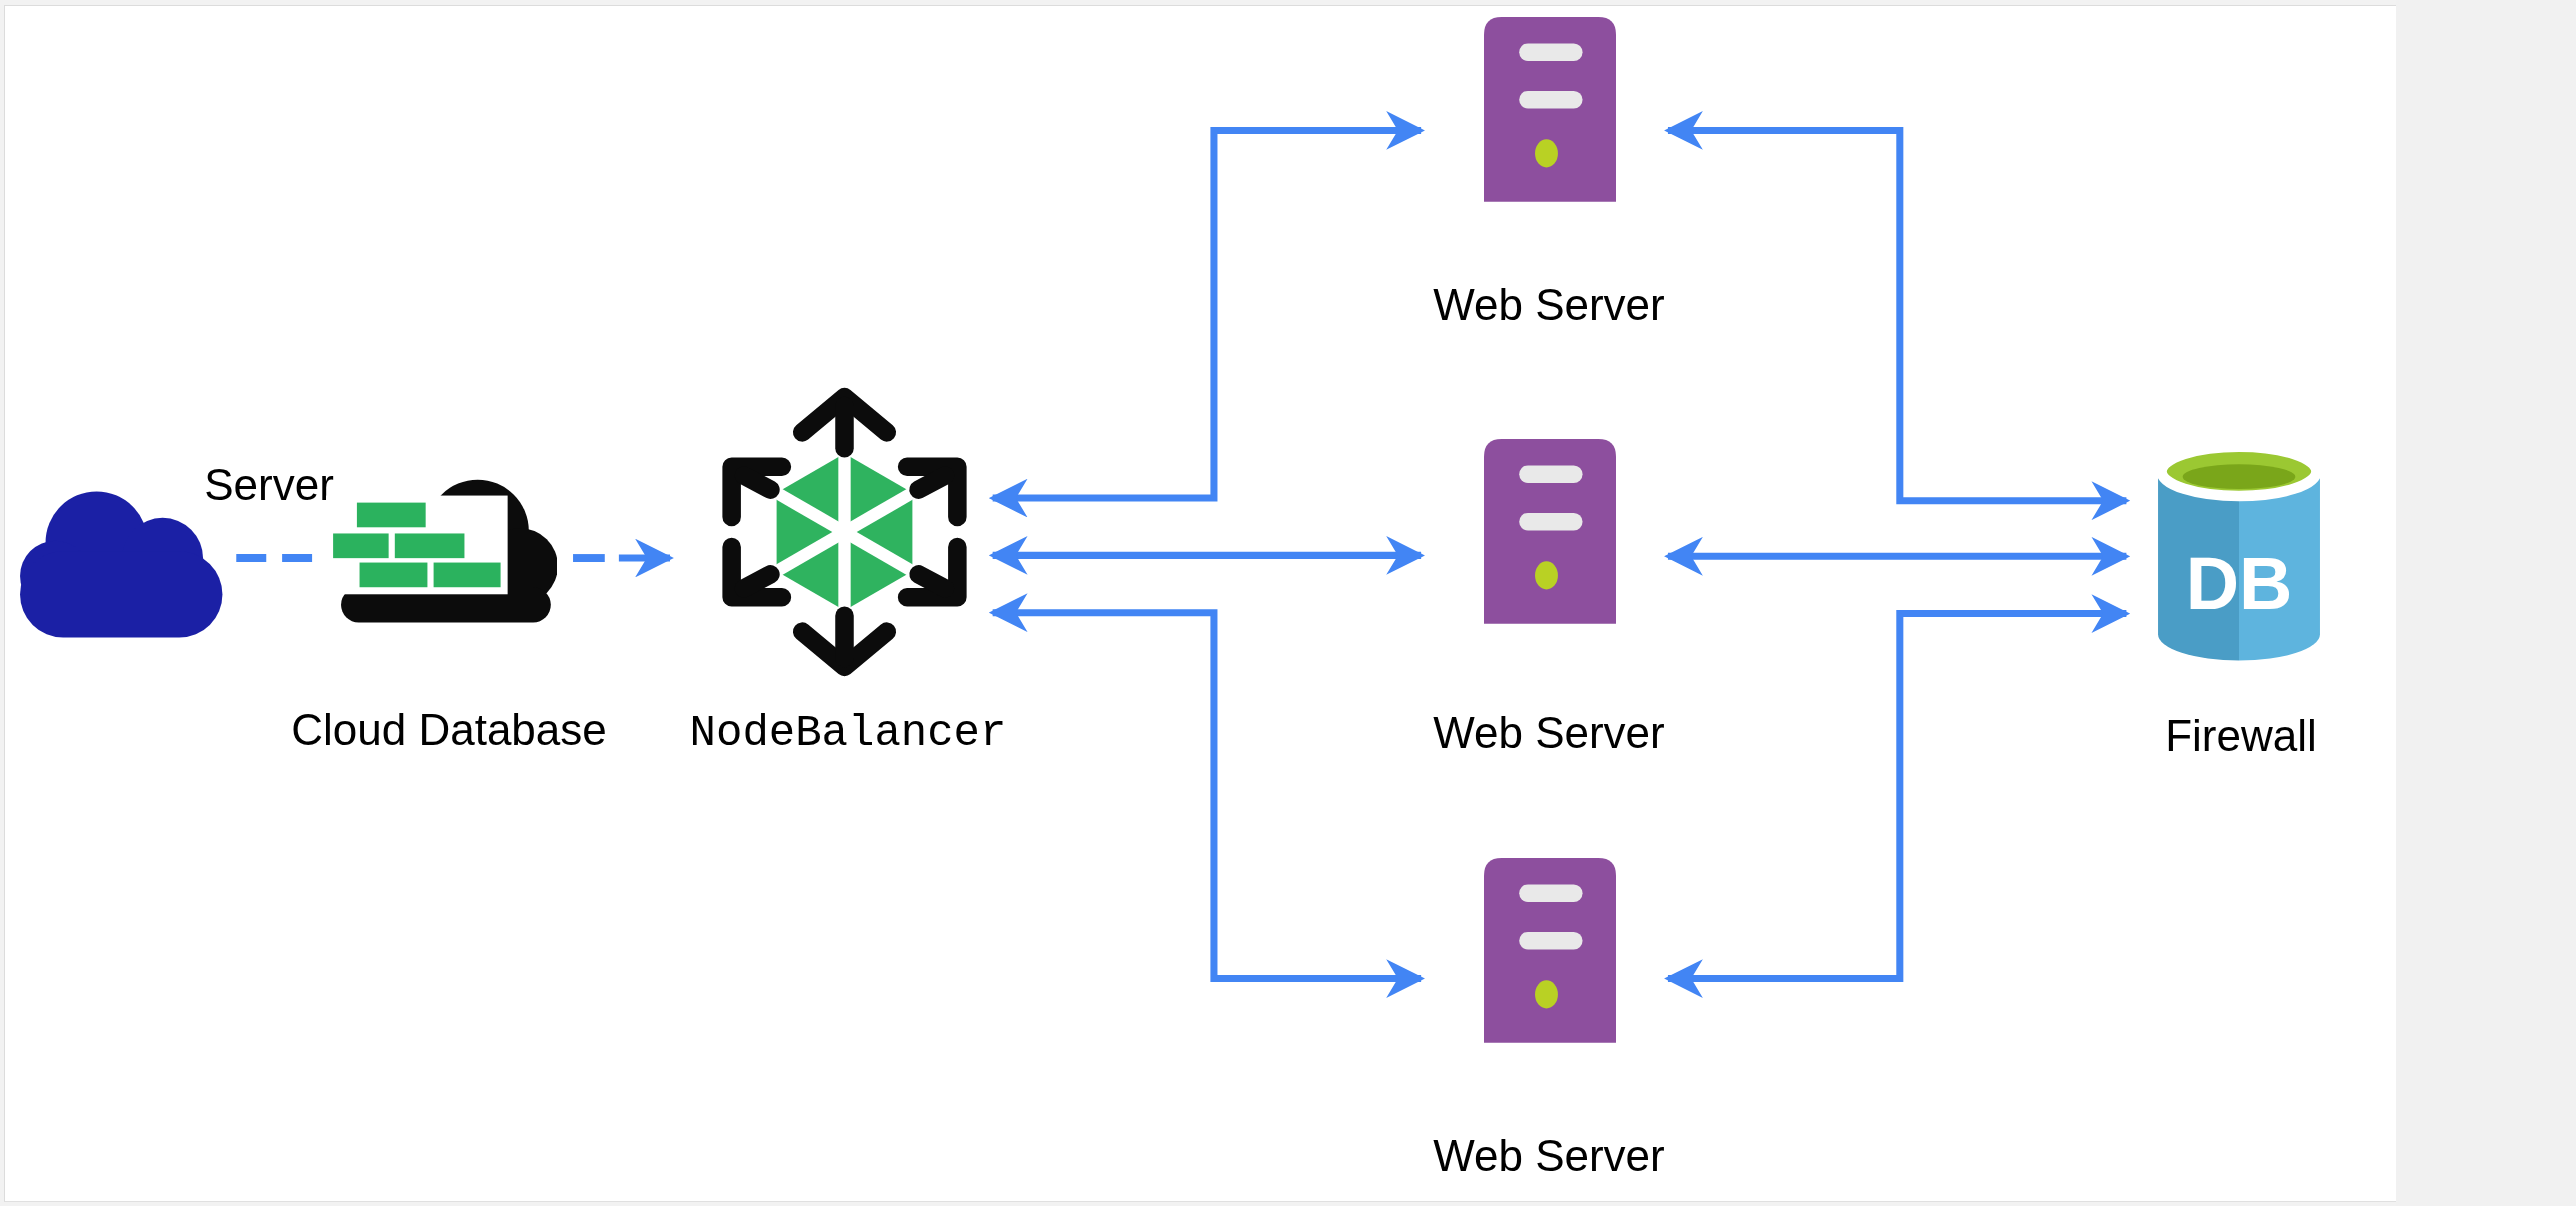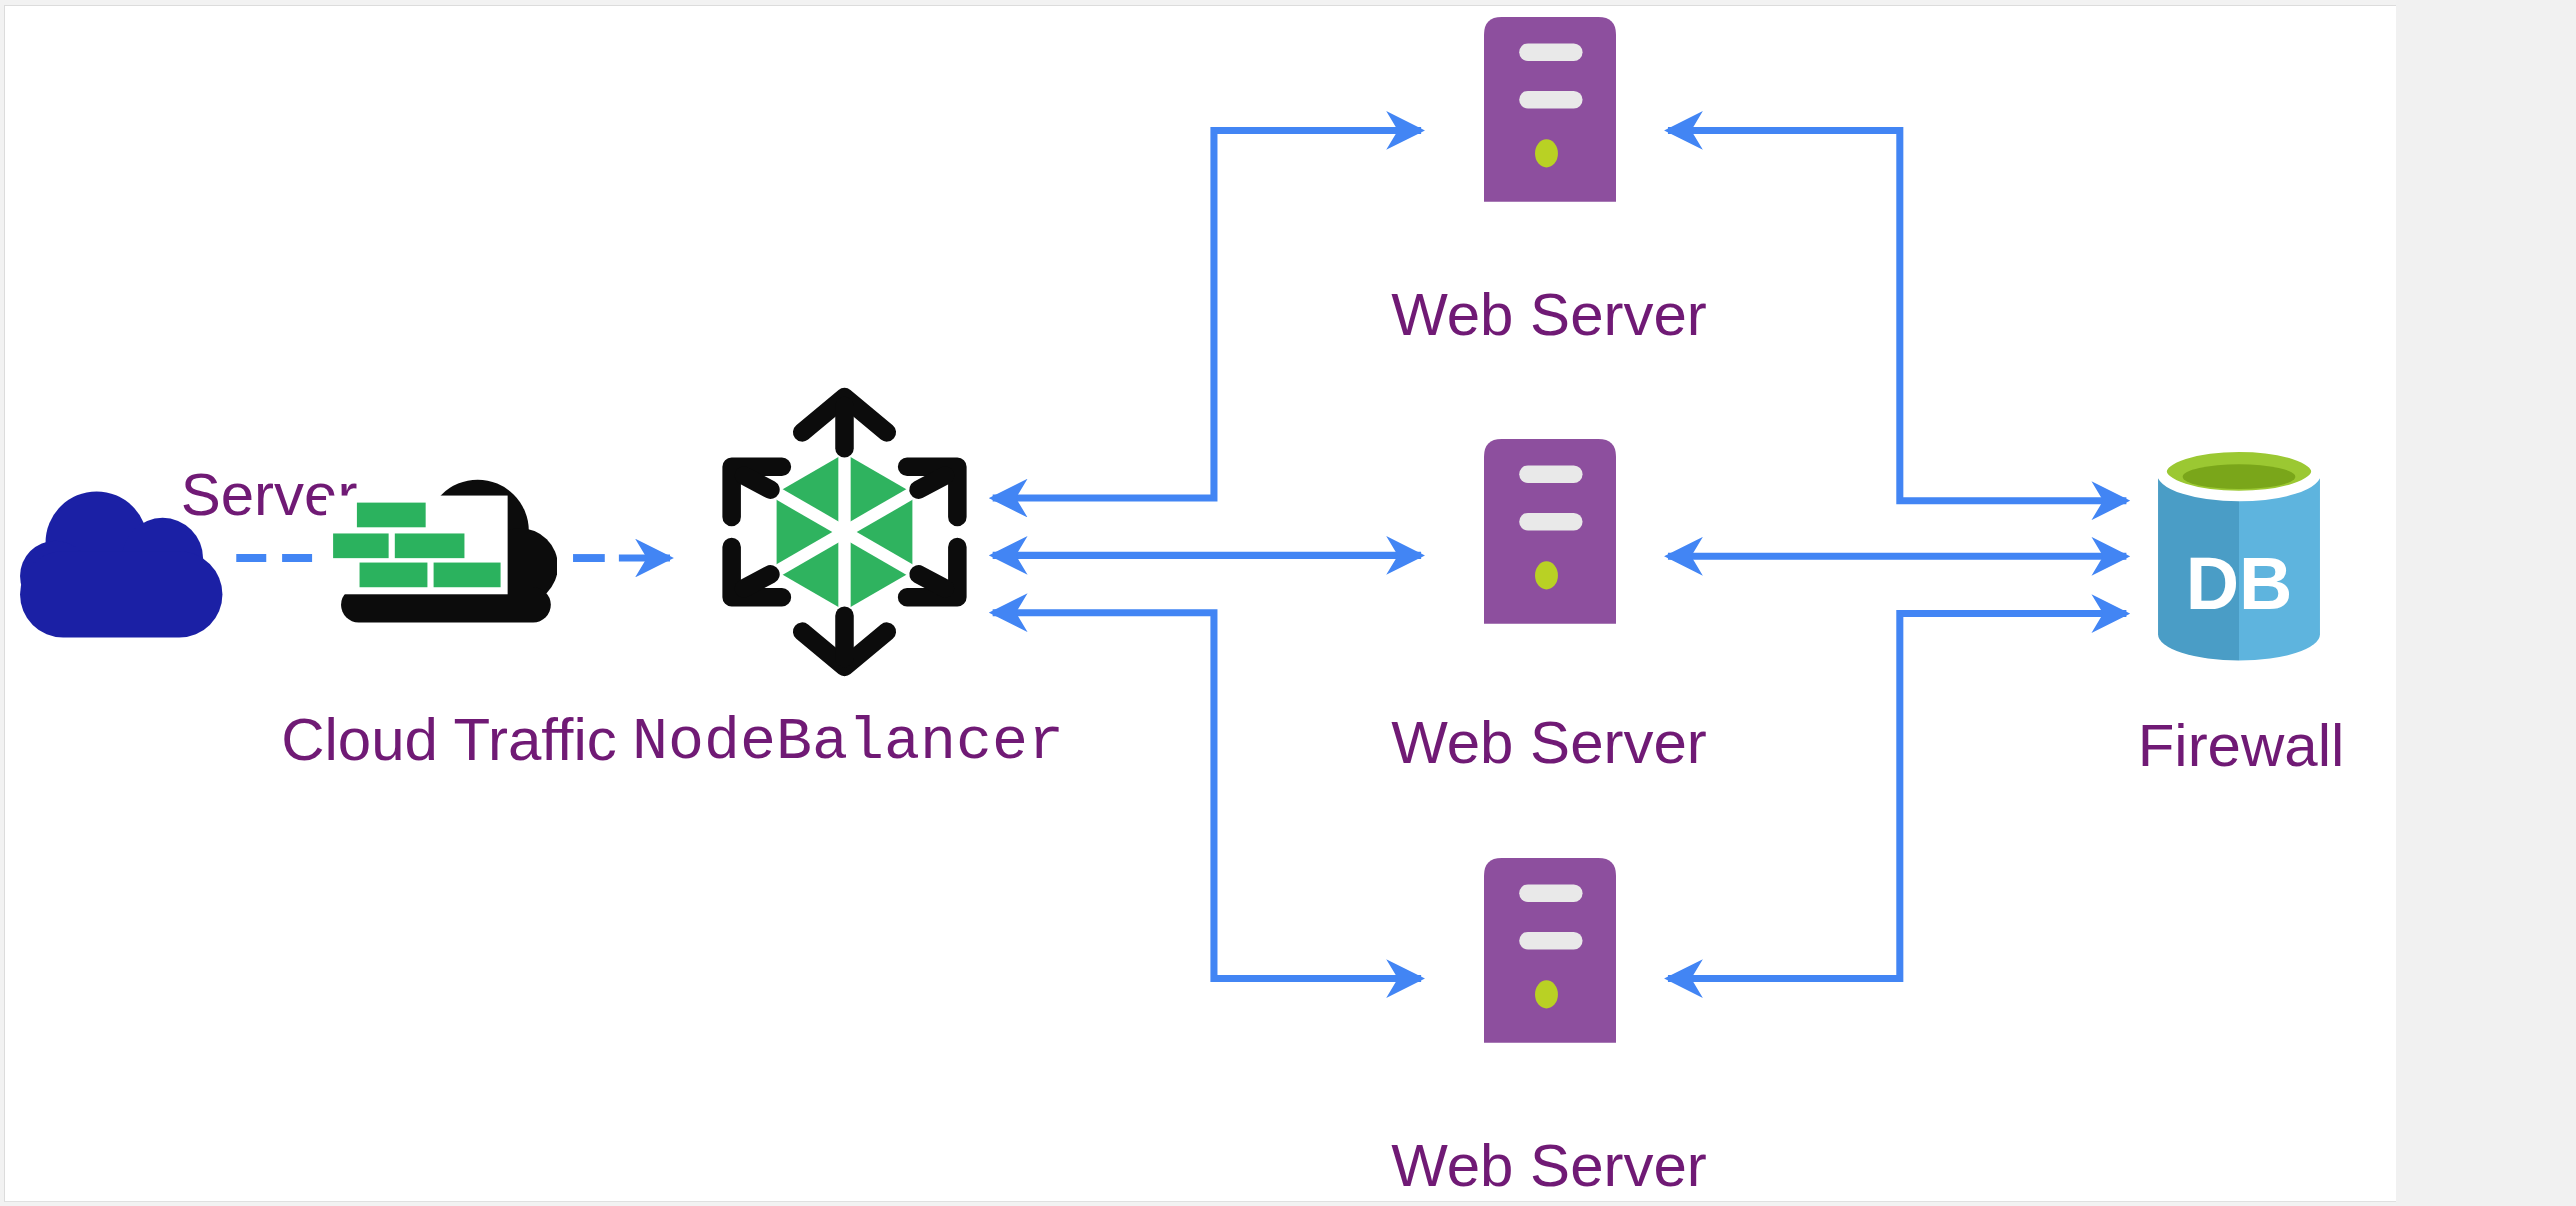--- a/index.html
+++ b/index.html
@@ -2,21 +2,21 @@
 <html style="font-size:14px"><head>
 <meta charset="utf-8">
 <style>
   html,body{margin:0;padding:0;background:#f2f2f2;}
   .stage{position:relative;width:2576px;height:1206px;background:#f2f2f2;overflow:hidden;
          font-family:"Liberation Sans","DejaVu Sans",sans-serif;}
   .canvas{position:absolute;left:3.5px;top:5.3px;width:2392px;height:1195px;background:#ffffff;
           border-top:0.9px solid #dcdcdc;border-left:0.9px solid #dcdcdc;border-bottom:0.9px solid #e0e0e0;}
   .side-strip{position:absolute;left:2396px;top:0;width:180px;height:1206px;background:#f1f1f1;}
   .icon{position:absolute;}
-  .node-label{position:absolute;transform:translateX(-50%);color:#701a75;font-size:60px;
+  .node-label{position:absolute;transform:translateX(-50%);color:#000000;font-size:44px;
               font-weight:400;white-space:nowrap;letter-spacing:0px;}
   svg{display:block;}
   .connector-layer{position:absolute;left:0;top:0;}
 </style>
 </head>
 <body>
 
 <div class="stage">
   <div class="canvas"></div>
   <div class="side-strip"></div>
@@ -63,21 +63,21 @@
     </g>
     <rect x="8" y="30" width="206" height="112" fill="#ffffff"></rect>
     <g fill="#2bb25e">
       <rect x="43" y="38" width="78" height="28"></rect>
       <rect x="16" y="73" width="63" height="28"></rect>
       <rect x="86" y="73" width="79" height="28"></rect>
       <rect x="46" y="106" width="77" height="28"></rect>
       <rect x="130" y="106" width="76" height="28"></rect>
     </g>
   </svg>
-  <div class="node-label" style="left:449px;top:705px;">Cloud Traffic</div>
+  <div class="node-label" style="left:449px;top:705px;">Cloud Database</div>
 
   <svg class="icon" style="left:714px;top:383px;" width="261" height="298" viewBox="0 0 296 338">
 
     <polygon points="148,80 225,124.5 225,213.5 148,258 71,213.5 71,124.5" fill="#2fb35f"></polygon>
     <g stroke="#ffffff" stroke-width="14">
       <line x1="148" y1="169" x2="148" y2="80"></line>
       <line x1="148" y1="169" x2="148" y2="258"></line>
       <line x1="148" y1="169" x2="71" y2="124.5"></line>
       <line x1="148" y1="169" x2="225" y2="124.5"></line>
       <line x1="148" y1="169" x2="71" y2="213.5"></line>

